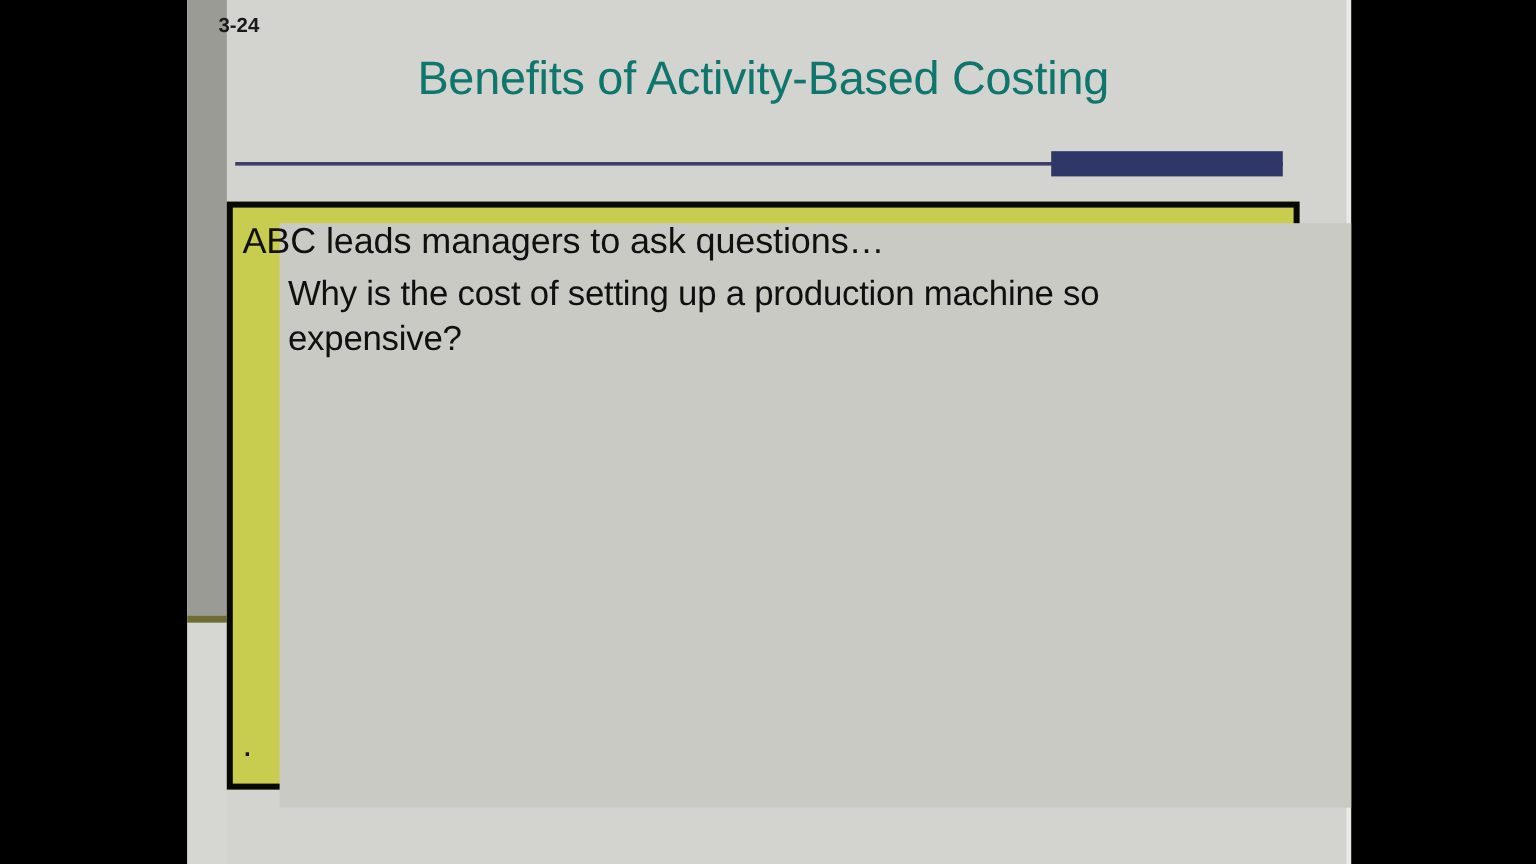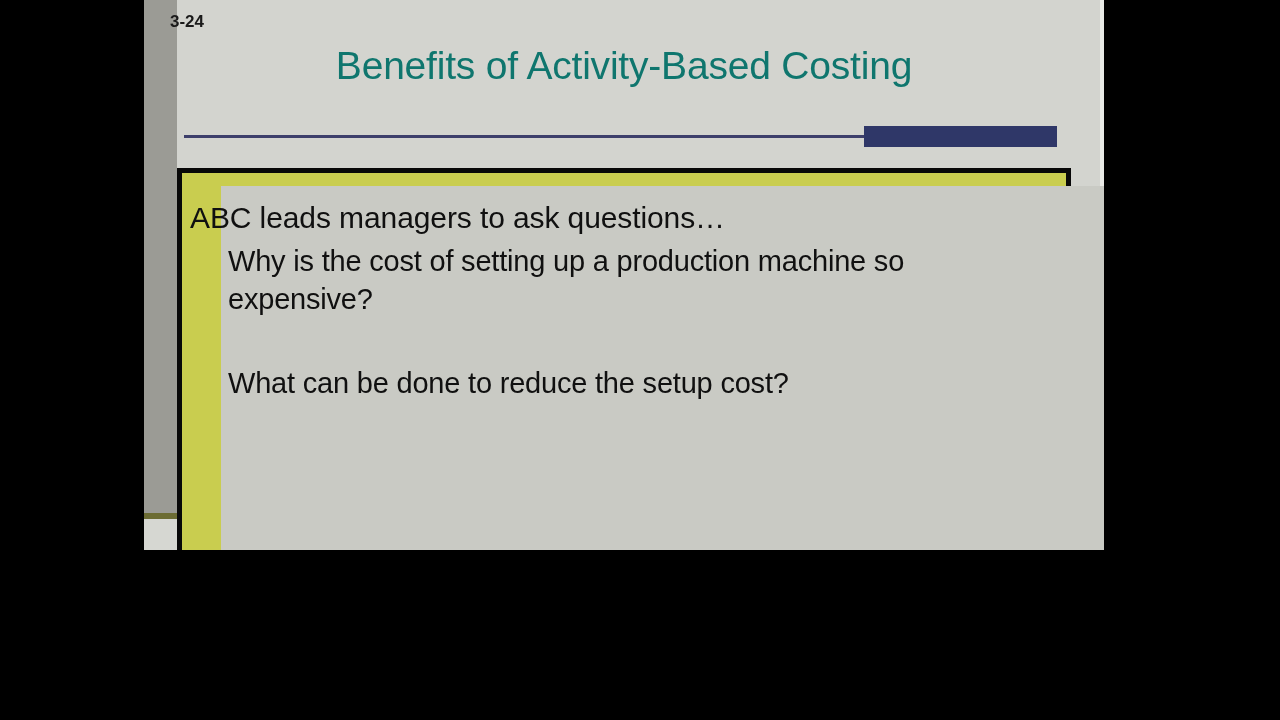--- a/index.html
+++ b/index.html
@@ -18,26 +18,27 @@
   #screen {
     position: relative;
     width: 1280px;
     height: 720px;
     background: #000000;
   }
 
   
   #slide {
     position: absolute;
-    left: 144px;
+    left: 156px;
     top: 0px;
     width: 960px;
-    height: 550px;
+    height: 720px;
     background: #d3d4cf;
     overflow: hidden;
+    padding-left: 10px;
   }
 
   
   #left-band {
     position: absolute;
     left: 0px;
     top: 0px;
     width: 33px;
     height: 513px;
     background: #9b9b95;
@@ -137,21 +138,21 @@
     height: 100%;
     padding: 8px 14px 0 6px;
     box-sizing: border-box;
   }
 
   .line-heading {
     font-size: 30px;
     color: #101010;
     line-height: 41px;
     white-space: nowrap;
-    margin: 16px 0 0 2px;
+    margin: 0 0 0 2px;
     letter-spacing: -0.1px;
   }
 
   .para {
     font-size: 29px;
     color: #101010;
     line-height: 38px;
     margin: 0 0 0 40px;
     letter-spacing: -0.2px;
   }
@@ -196,21 +197,20 @@
       <div id="content-inner">
 
         <p class="line-heading">ABC leads managers to ask questions…</p>
 
         <div class="para-gap-small"></div>
 
         <p class="para"> Why is the cost of setting up a production machine so expensive?</p>
 
         <div class="para-gap"></div>
 
-        <p class="para">What can be done to reduce the setup cost?</p>
 
         <div class="para-gap"></div>
 
 
         <span class="dot">.</span>
       </div>
     </div>
 
   </div>
 </div>

